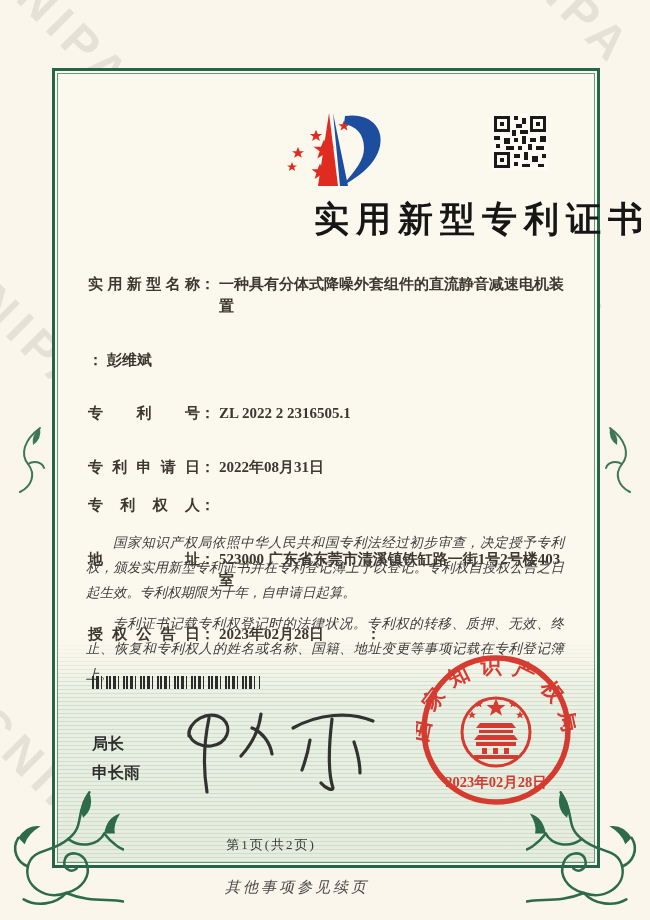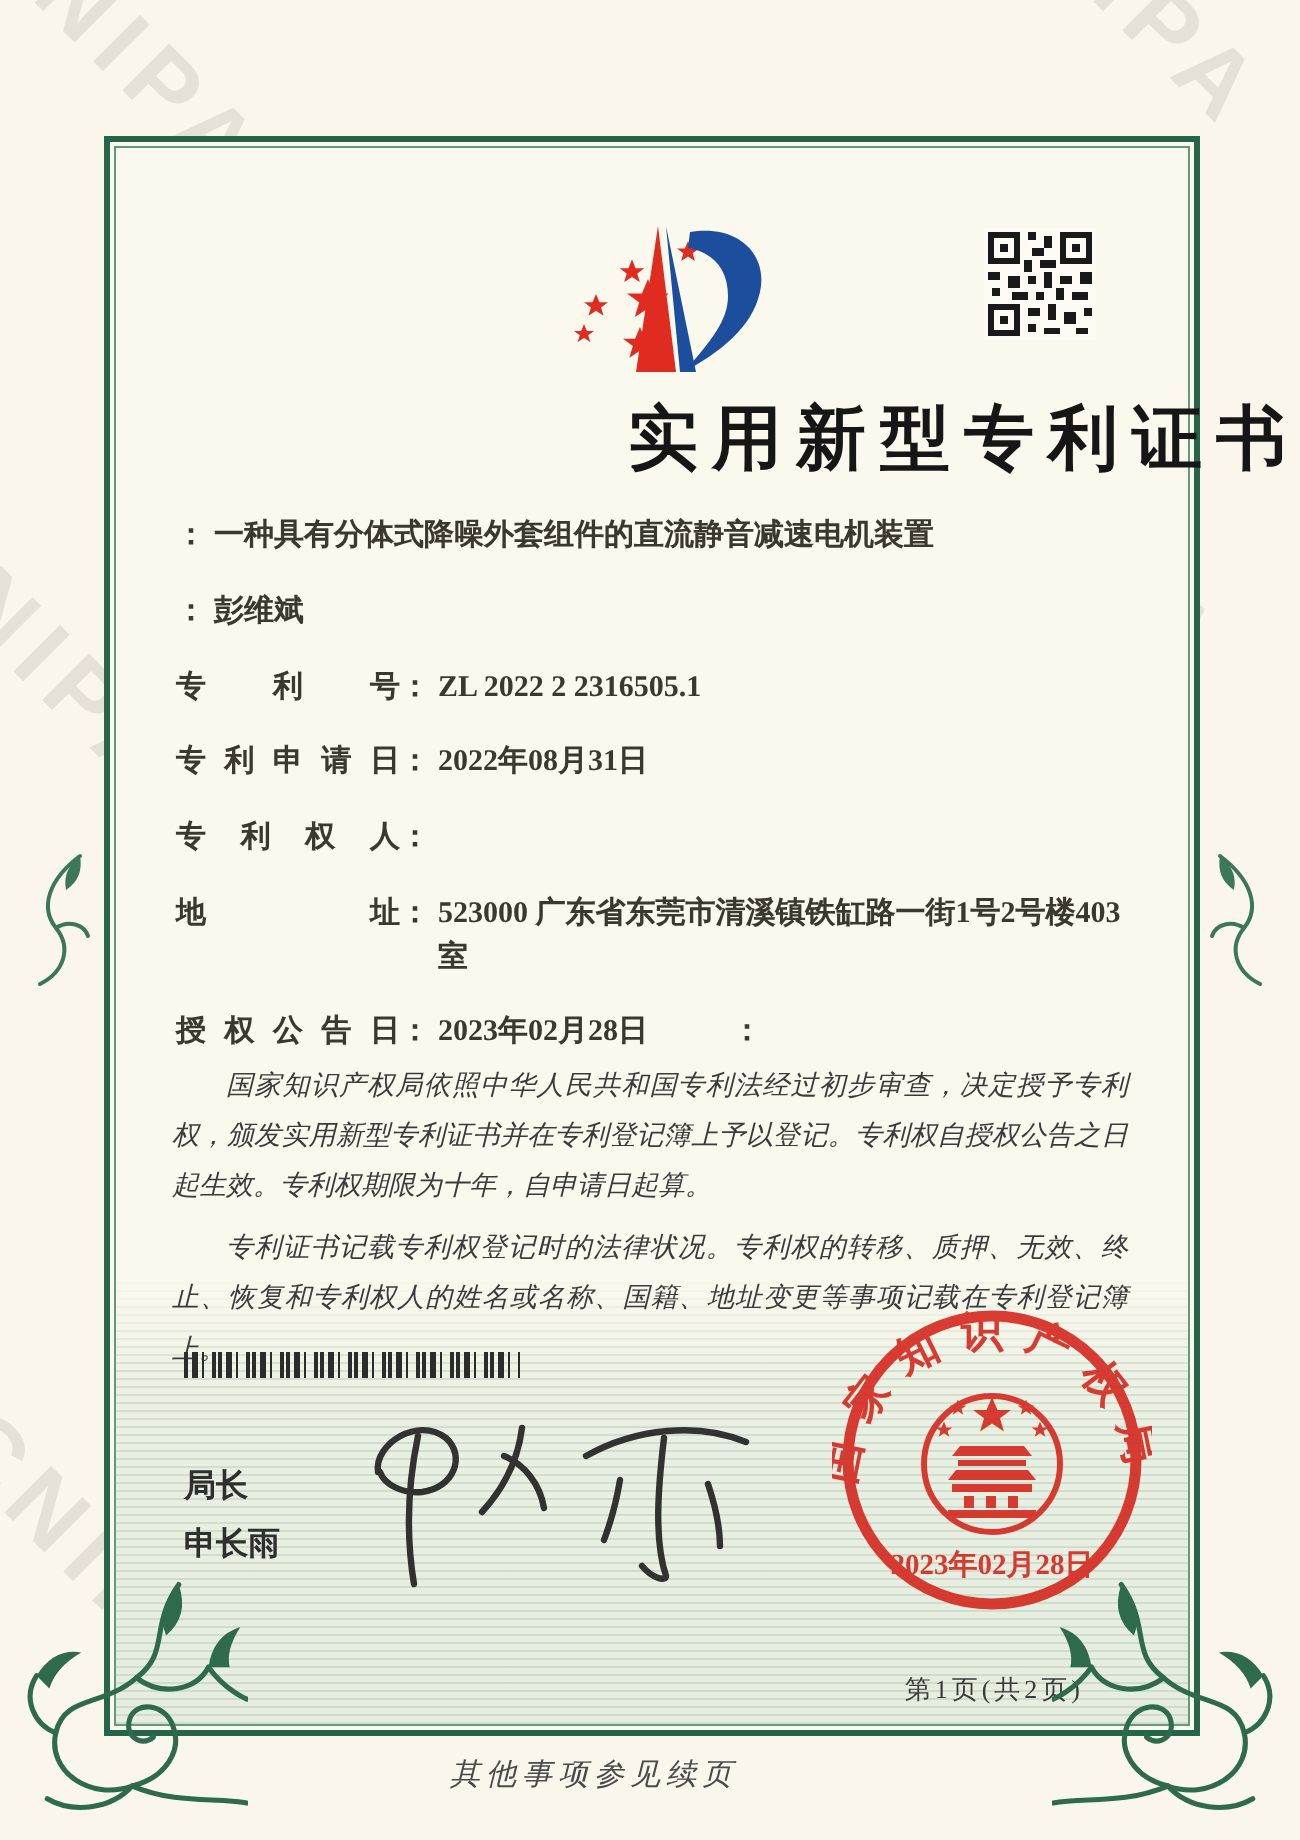--- a/index.html
+++ b/index.html
@@ -32,21 +32,21 @@
 
   .title{position:absolute;left:0;top:196px;width:650px;text-align:right;
          font-size:35px;font-weight:700;color:#161616;letter-spacing:7px;}
 
   .fields{position:absolute;left:88px;top:258px;width:478px;}
   .field-row{display:flex;align-items:baseline;margin-bottom:16px;
              font-size:15px;color:#3d382f;font-weight:600;line-height:1.45;}
   .f-label{display:inline-block;width:112px;text-align:justify;text-align-last:justify;
            flex:0 0 112px;}
   .f-colon{flex:0 0 14px;}
-  .f-value{margin-left:4px;}
+  .f-value{margin-left:4px;margin-top:16px;}
   .pair2{margin-left:42px;display:flex;align-items:baseline;}
 
   .paragraphs{position:absolute;left:86px;top:530px;width:478px;
               font-size:13.5px;line-height:1.86;color:#3b3b3b;font-style:italic;
               text-align:justify;}
   .paragraphs p{margin:0 0 6px 0;text-indent:2em;}
 
   .barcode{position:absolute;left:92px;top:676px;width:168px;height:13px;
            background:repeating-linear-gradient(90deg,
              #2b2b2b 0 2px, transparent 2px 4px,
@@ -54,21 +54,21 @@
              #2b2b2b 9px 10px, transparent 10px 14px,
              #2b2b2b 14px 16px, transparent 16px 17px);}
 
   .signer{position:absolute;left:92px;top:730px;
           font-family:"Liberation Sans",sans-serif;font-size:16px;color:#2f2f2f;
           font-weight:700;line-height:1.8;}
   .signature{position:absolute;left:168px;top:692px;}
 
   .seal{position:absolute;left:416px;top:650px;opacity:0.9;}
 
-  .page-indicator{position:absolute;left:0;top:836px;width:542px;text-align:right;
+  .page-indicator{position:absolute;left:0;top:836px;width:542px;text-align:center;
                   font-size:13px;color:#3a3a3a;letter-spacing:2px;}
   .cont-note{position:absolute;left:0;top:878px;width:594px;text-align:center;
              font-size:15px;color:#4a4a4a;font-style:italic;letter-spacing:3px;}
 
   .flourish{position:absolute;pointer-events:none;}
   .flip{transform:scaleX(-1);}
 </style>
 </head>
 <body>
 
@@ -145,20 +145,21 @@
         <rect x="30" y="50" width="8" height="3"></rect>
           <rect x="46" y="50" width="6" height="3"></rect>
       </g>
     </svg>
   </div>
 
   <div class="title">实用新型专利证书</div>
 
   <div class="fields">
     <div class="field-row">
+      <span class="f-label">实用新型名称</span>
       <span class="f-colon">：</span>
       <span class="f-value">一种具有分体式降噪外套组件的直流静音减速电机装置</span>
     </div>
     <div class="field-row">
       <span class="f-colon">：</span>
       <span class="f-value">彭维斌</span>
     </div>
     <div class="field-row">
       <span class="f-label">专利号</span>
       <span class="f-colon">：</span>

